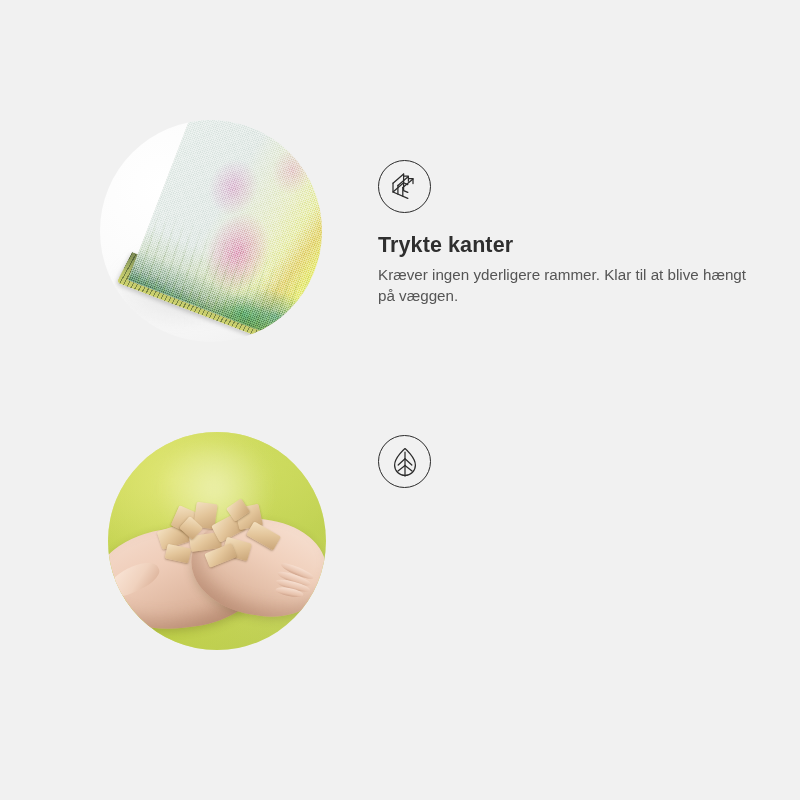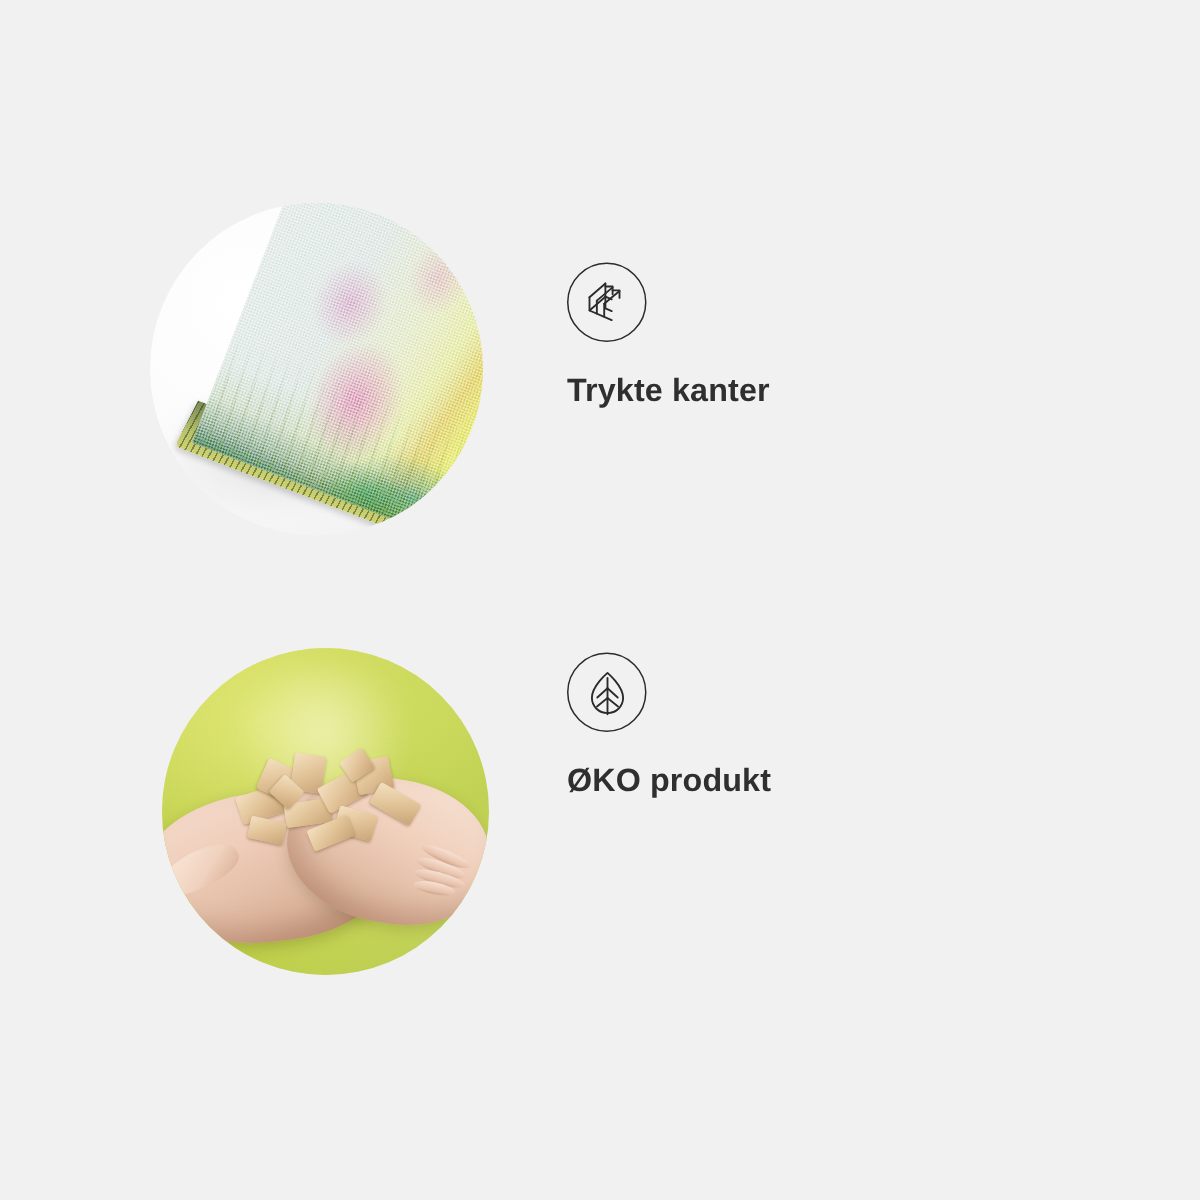--- a/index.html
+++ b/index.html
@@ -22,21 +22,21 @@
     height: 800px;
     background: #f1f1f1;
   }
 
   
   .feature {
     position: absolute;
     width: 800px;
     height: 330px;
   }
-  .feature-1 { top: 95px; left: 0; }
+  .feature-1 { top: 80px; left: 0; }
   .feature-2 { top: 395px; left: 0; }
 
   
   .media {
     position: absolute;
     left: 100px;
     top: 40px;
     width: 222px;
     height: 222px;
     border-radius: 50%;
@@ -302,20 +302,21 @@
           <path d="M14.8 17.5 L14.8 26.1"></path>
           <path d="M15.6 12.8 L19.8 14.6"></path>
           <path d="M9.9 15.4 L20.4 6.6"></path>
           <path d="M14.8 17.5 L25.0 9.0"></path>
           <path d="M15.6 12.8 L15.6 20.6 L19.8 22.4"></path>
           <path d="M20.4 11.2 L20.4 6.0 L15.6 6.0"></path>
           <path d="M25.0 13.6 L25.0 8.6 L20.4 8.6"></path>
         </svg>
       </div>
       <h3 class="feature-title">Trykte kanter</h3>
+      <p class="feature-desc">Kræver ingen yderligere rammer.  Klar til at blive hængt på væggen.</p>
     </div>
   </section>
 
   <section class="feature feature-2">
 
     <div class="media media-2">
       <div class="eco-scene">
         <div class="eco-blur-light"></div>
         <div class="hand hand-left">
           <div class="thumb"></div>
@@ -349,17 +350,16 @@
       <div class="icon-badge">
         <svg width="32" height="32" viewBox="0 0 32 32" fill="none" stroke="#2b2b2b" stroke-width="1.25" stroke-linecap="round" stroke-linejoin="round">
           <path d="M16 2.6 C16 2.6 5.6 11.4 5.6 19.2 C5.6 25.0 10.3 29.4 16 29.4 C21.7 29.4 26.4 25.0 26.4 19.2 C26.4 11.4 16 2.6 16 2.6 Z"></path>
           <path d="M16 6.0 L16 30.2"></path>
           <path d="M16 12.8 L9.2 19.0"></path>
           <path d="M16 12.8 L22.8 19.0"></path>
           <path d="M16 19.4 L9.0 25.0"></path>
           <path d="M16 19.4 L23.0 25.0"></path>
         </svg>
       </div>
-      <h3 class="feature-title">ØKO produkt</h3>
     </div>
   </section>
 
 </div>
 
 </body></html>

